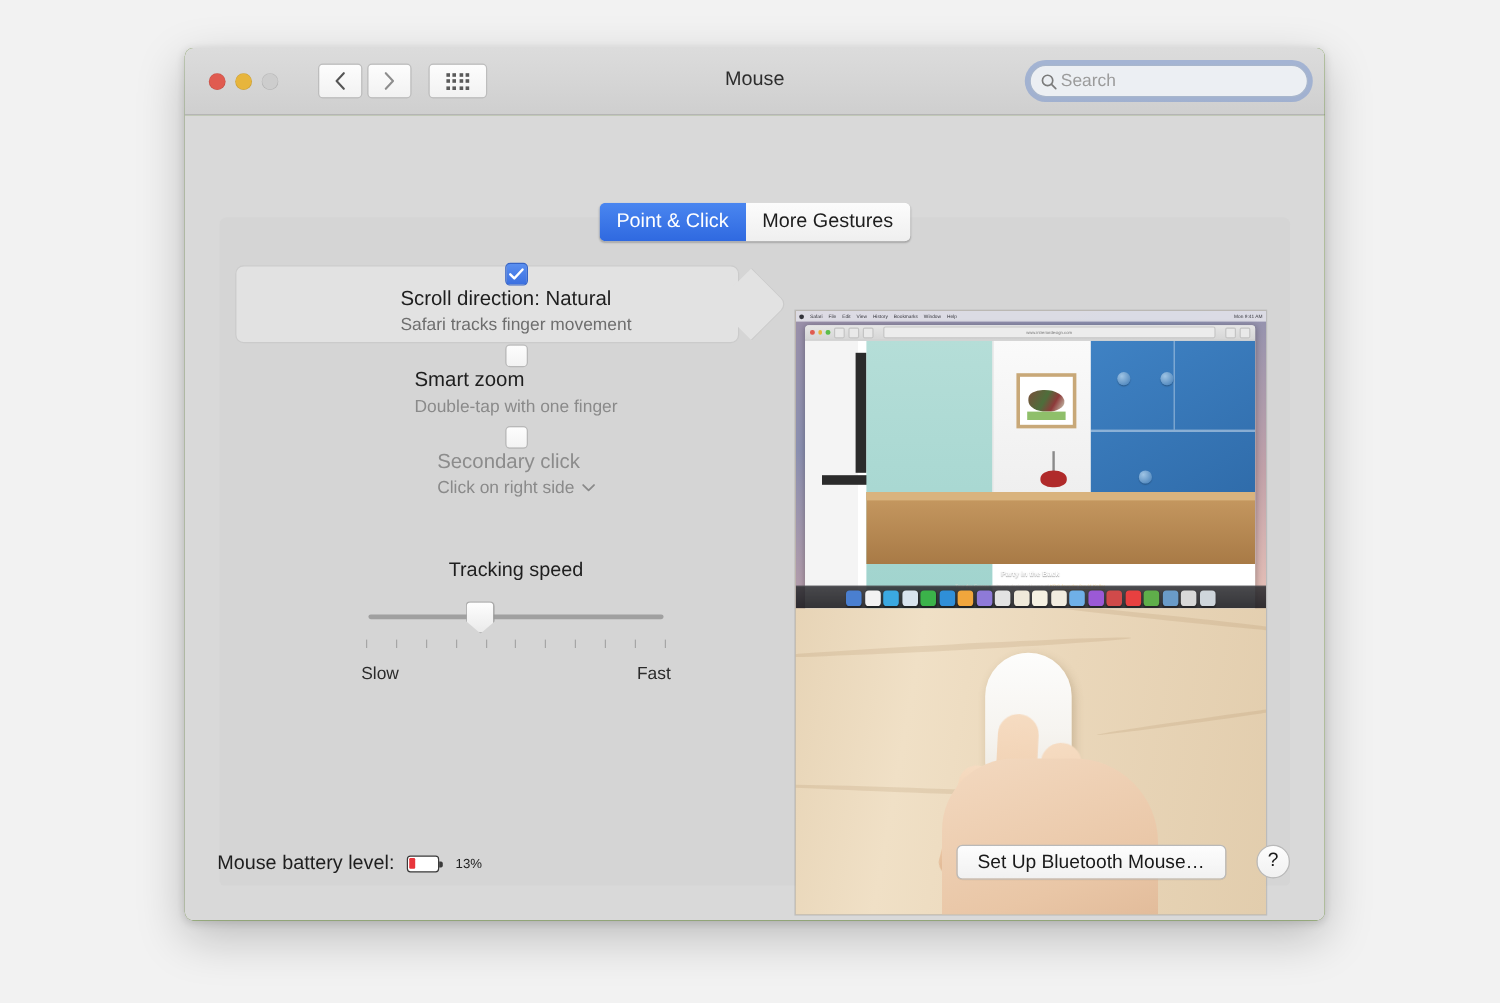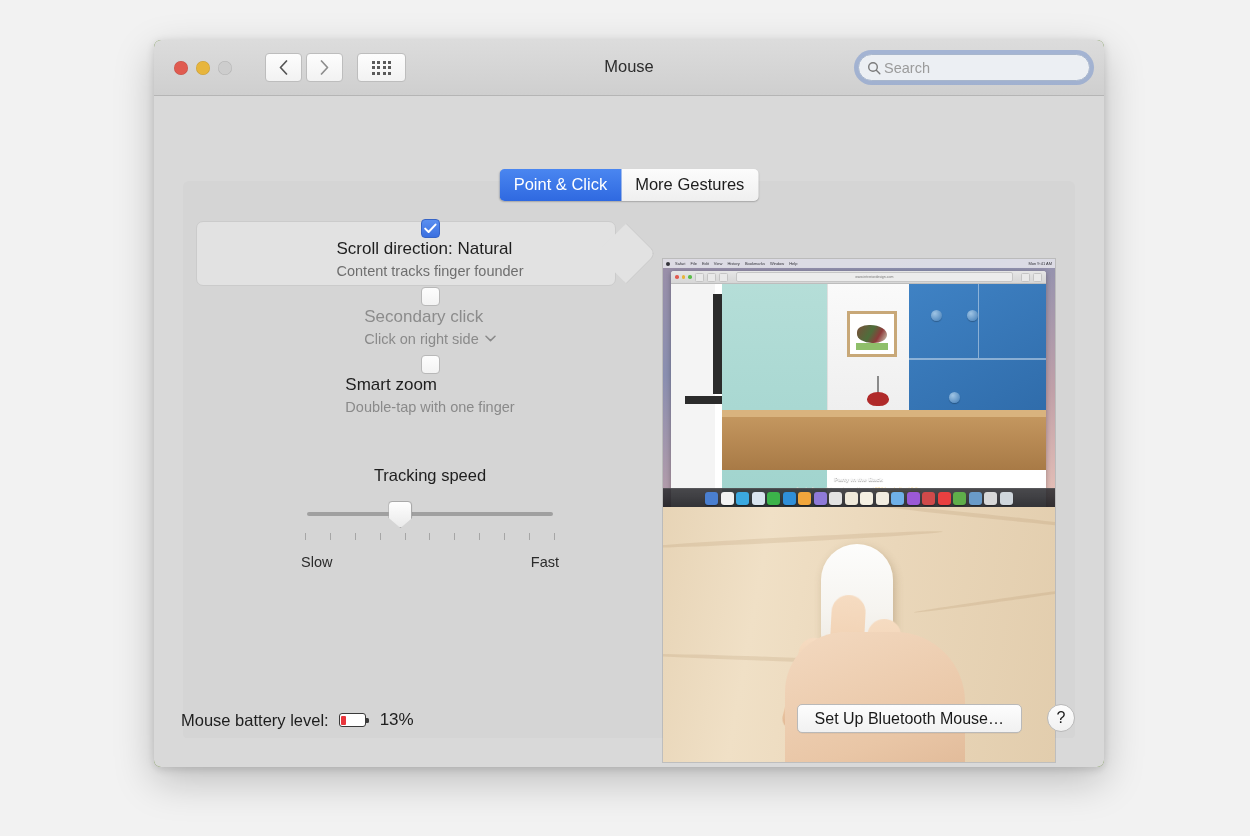--- a/index.html
+++ b/index.html
@@ -477,21 +477,21 @@
   #battery-fill { height: 100%; background: #e8363c; border-radius: 1px; }
   #battery-nub {
     position: absolute;
     right: -4px;
     top: 4px;
     width: 2.5px;
     height: 5px;
     background: #3a3a3a;
     border-radius: 0 1.5px 1.5px 0;
   }
-  #battery-pct { font-size: 17px; color: #1e1e1e; margin-left: 14px; }
+  #battery-pct { font-size: 11px; color: #1e1e1e; margin-left: 14px; }
 
   #bt-button {
     position: absolute;
     right: 82px;
     top: 8px;
     height: 29px;
     padding: 0 17px;
     background: linear-gradient(to bottom, #fdfdfd, #f1f1f1);
     border: 1px solid #b9b9b9;
     border-radius: 5px;
@@ -586,48 +586,48 @@
           <div class="chk">
             <div class="checkbox on">
               <svg width="13" height="11" viewBox="0 0 13 11">
                 <path d="M1.2 5.6 L4.6 9 L11.5 1.6" fill="none" stroke="#ffffff" stroke-width="2" stroke-linecap="round" stroke-linejoin="round"></path>
               </svg>
             </div>
           </div>
           <div class="option-text">
             <div class="opt-title">Scroll direction: Natural</div>
             <div class="opt-sub dark">
-              <span>Content tracks finger founder</span>
+              <span>Safari tracks finger movement</span>
+            </div>
+          </div>
+        </div>
+
+        <div class="option-row">
+          <div class="chk">
+            <div class="checkbox off"></div>
+          </div>
+          <div class="option-text">
+            <div class="opt-title">Smart zoom</div>
+            <div class="opt-sub">
+              <span>Double-tap with one finger</span>
             </div>
           </div>
         </div>
 
         <div class="option-row">
           <div class="chk">
             <div class="checkbox off"></div>
           </div>
           <div class="option-text">
             <div class="opt-title dim">Secondary click</div>
             <div class="opt-sub">
               <span>Click on right side</span>
               <svg width="11" height="7" viewBox="0 0 11 7" style="margin-bottom:2px;">
                 <path d="M1 1.2 L5.5 5.6 L10 1.2" fill="none" stroke="#8a8a8a" stroke-width="1.5" stroke-linecap="round" stroke-linejoin="round"></path>
               </svg>
-            </div>
-          </div>
-        </div>
-
-        <div class="option-row">
-          <div class="chk">
-            <div class="checkbox off"></div>
-          </div>
-          <div class="option-text">
-            <div class="opt-title">Smart zoom</div>
-            <div class="opt-sub">
-              <span>Double-tap with one finger</span>
             </div>
           </div>
         </div>
 
       </div>
 
       <div id="slider-block">
         <div id="slider-label">Tracking speed</div>
         <div id="slider-track-wrap">
           <div id="slider-track"></div>

